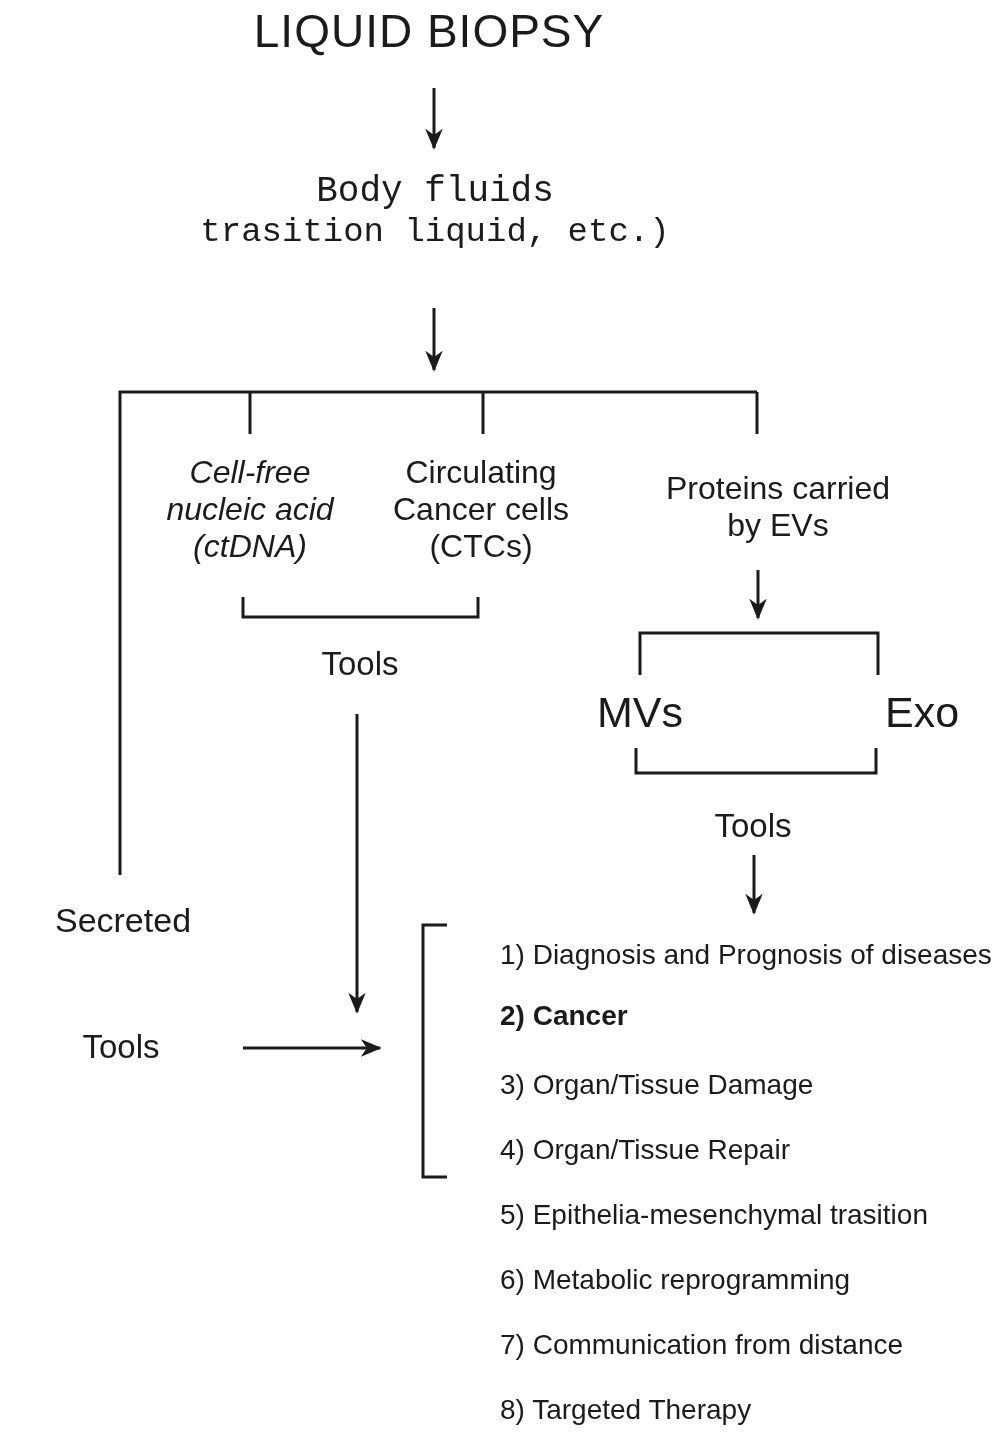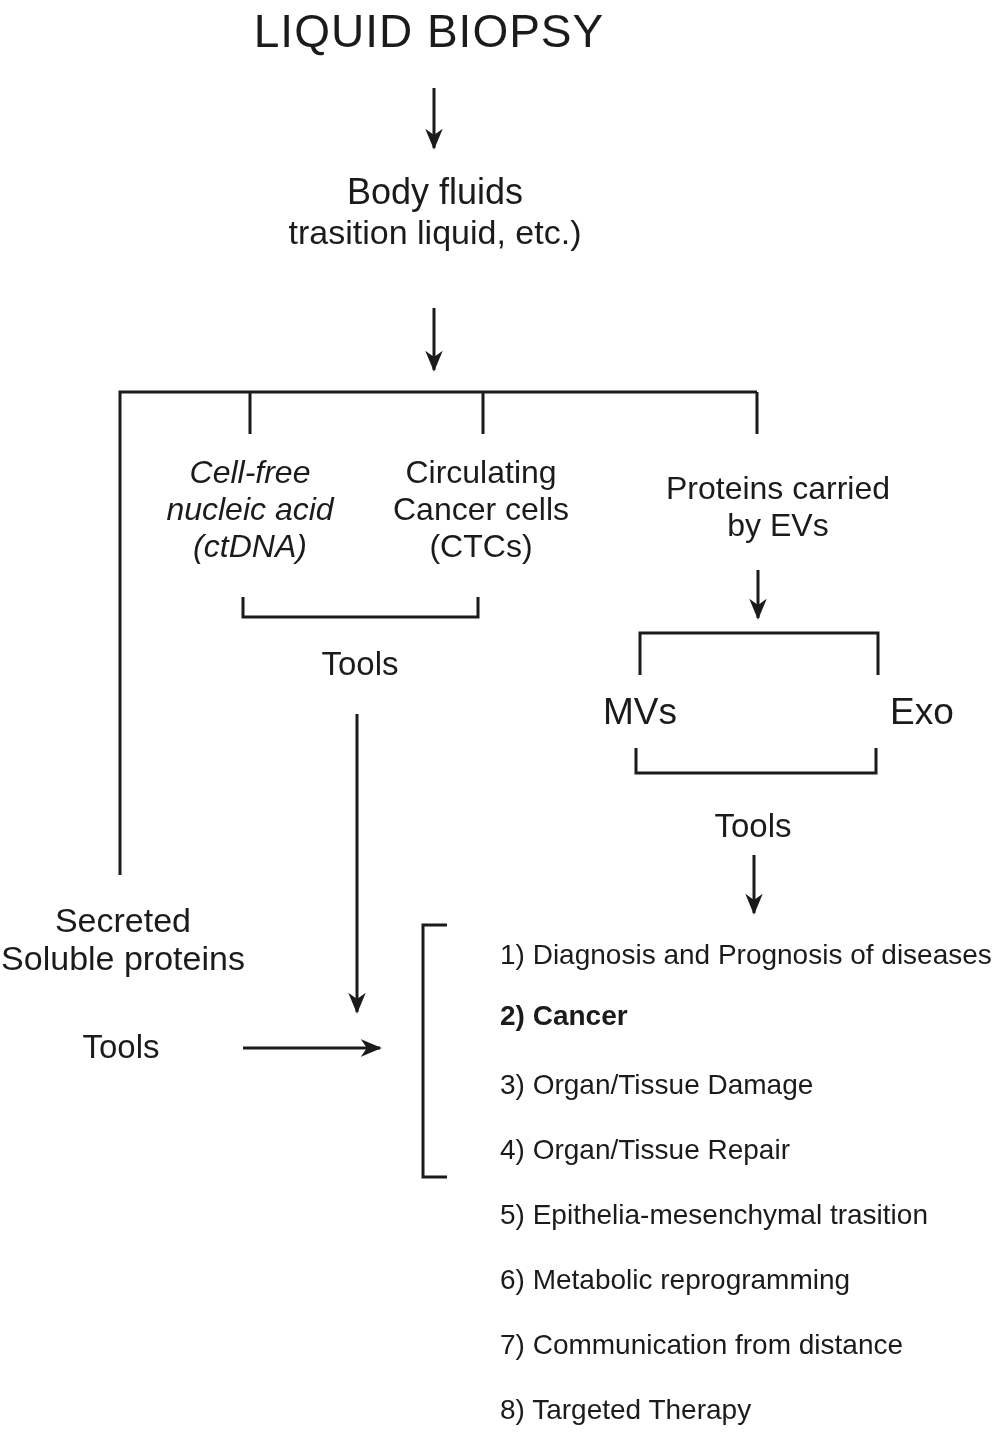--- a/index.html
+++ b/index.html
@@ -12,25 +12,25 @@
     overflow:hidden;
   }
   .diagram-svg { position:absolute; left:0; top:0; color:var(--ink); }
   .lbl {
     position:absolute; white-space:nowrap; text-align:center;
     transform:translateX(-50%);
     color:var(--ink);
   }
   .title { font-size:46px; line-height:50px; letter-spacing:1px; }
   .node  { font-size:32px; line-height:37px; }
-  .bodyfluids { font-size:34px; line-height:40px; }
+  .bodyfluids { font-size:34px; line-height:40px;font-family:Liberation Mono, monospace; }
   .bodyfluids .first { font-size:36px; }
   .secreted { font-size:34px; line-height:38px; }
   .tools { font-size:33px; line-height:36px; }
-  .vesicle { font-size:37px; line-height:36px; }
+  .vesicle { font-size:43px; line-height:36px; }
   .list-item {
     position:absolute; left:500px; white-space:nowrap;
     font-size:28px; line-height:32px; color:var(--ink);
   }
 </style>
 </head>
 <body>
 
 <div class="canvas">
 
@@ -81,21 +81,20 @@
 
   <div class="lbl tools" style="left:360px; top:646px;">Tools</div>
 
   <div class="lbl vesicle" style="left:640px; top:694px;">MVs</div>
   <div class="lbl vesicle" style="left:874px; top:694px;margin-left:48px;">Exo</div>
 
   <div class="lbl tools" style="left:753px; top:808px;">Tools</div>
 
   <div class="lbl secreted" style="left:123px; top:901px;">
     <div>Secreted</div>
-    <div>Soluble proteins</div>
   </div>
 
   <div class="lbl tools" style="left:121px; top:1029px;">Tools</div>
 
   <div class="list-item" style="top:939px;">1) Diagnosis and Prognosis of diseases</div>
   <div class="list-item" style="top:1000px;font-weight:bold;">2) Cancer</div>
   <div class="list-item" style="top:1069px;">3) Organ/Tissue Damage</div>
   <div class="list-item" style="top:1134px;">4) Organ/Tissue Repair</div>
   <div class="list-item" style="top:1199px;">5) Epithelia-mesenchymal trasition</div>
   <div class="list-item" style="top:1264px;">6) Metabolic reprogramming</div>

